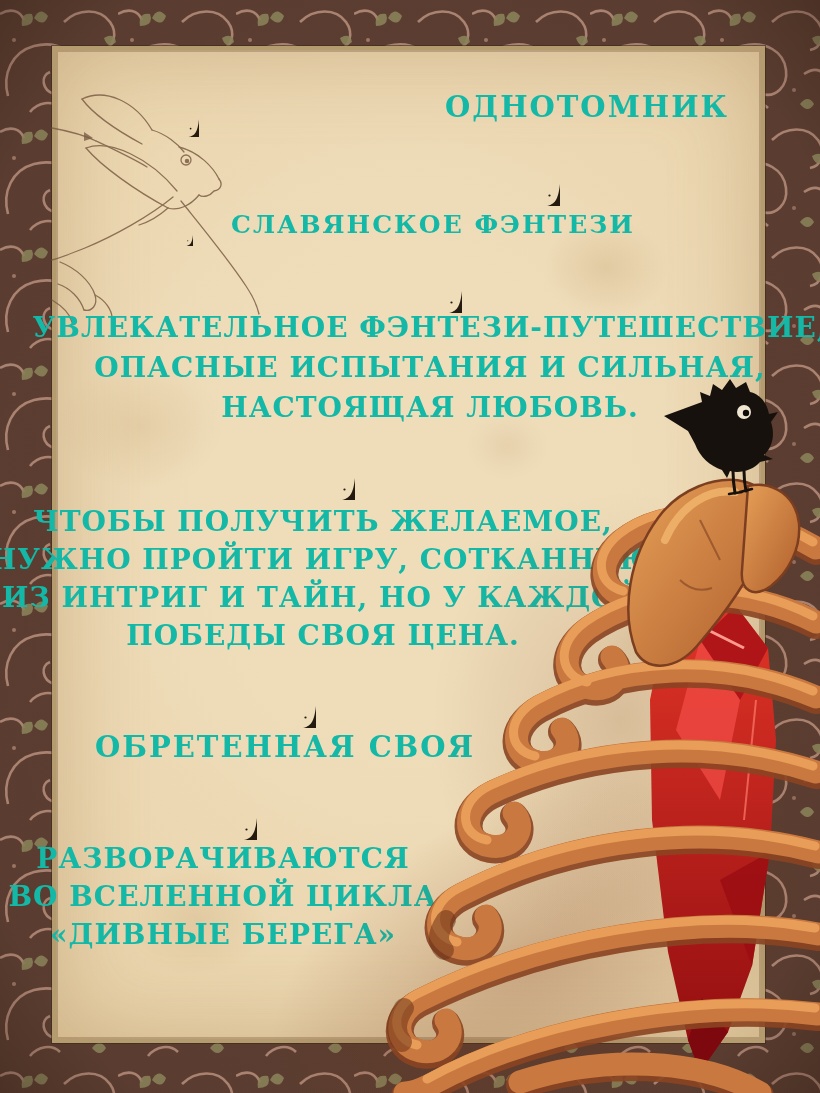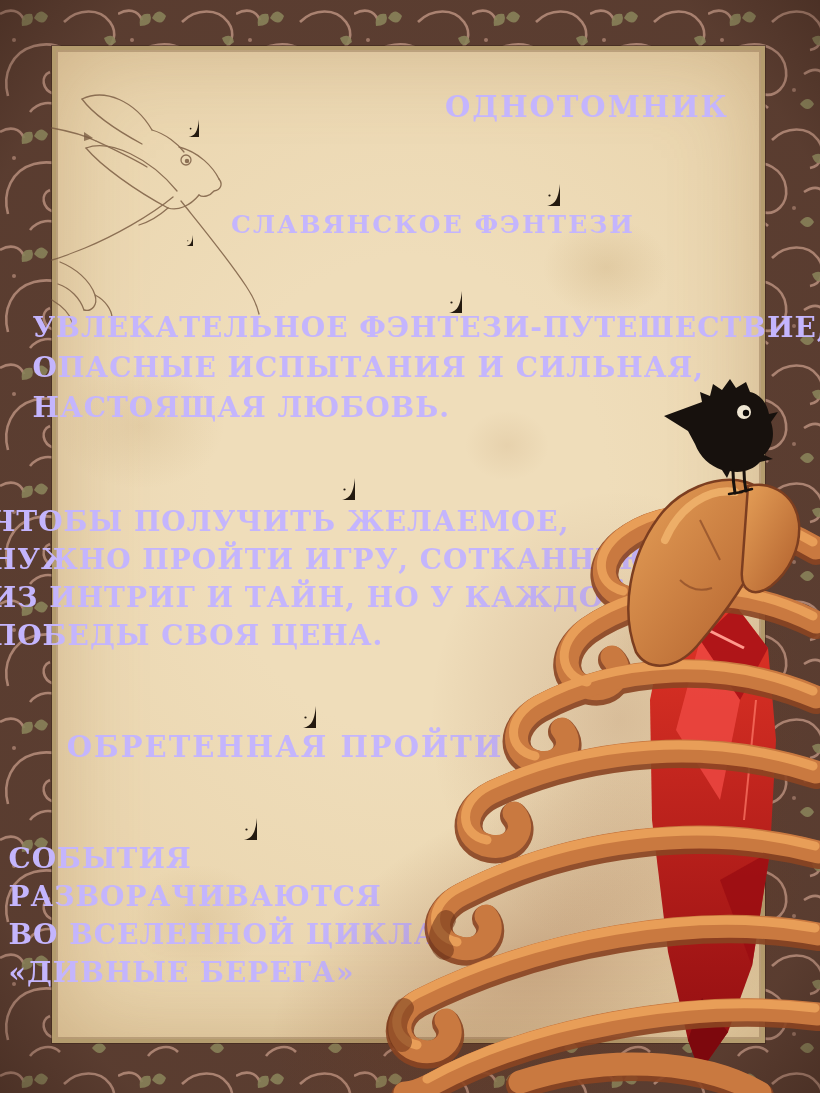--- a/index.html
+++ b/index.html
@@ -18,22 +18,22 @@
       radial-gradient(120px 90px at 12% 38%, rgba(176,138,82,.16), transparent 70%),
       radial-gradient(70px 60px at 85% 60%, rgba(170,130,80,.15), transparent 70%),
       radial-gradient(100px 80px at 20% 88%, rgba(176,138,82,.17), transparent 70%),
       radial-gradient(60px 50px at 64% 40%, rgba(170,125,75,.12), transparent 70%),
       radial-gradient(140% 120% at 50% 45%, #efddba 20%, #e7d1a8 60%, #dcc295 100%);
     box-shadow: inset 0 0 0 2px rgba(122,91,62,.35),
                 inset 0 0 90px rgba(150,105,55,.32),
                 0 0 0 1px rgba(58,36,26,.55);
   }
   .txt{
-    position:absolute;transform:translateX(-50%);z-index:2;
-    color:#c4b5fd;font-weight:700;white-space:nowrap;
+    position:absolute;transform:translateX(-50%);text-align:center;z-index:2;
+    color:#14b8a6;font-weight:700;white-space:nowrap;
     font-family:"DejaVu Serif", serif;
   }
   #t-format  {left:587px;top:88px; font-size:29px;letter-spacing:2px;line-height:38px;}
   #t-genre   {left:433px;top:206px;font-size:25px;letter-spacing:2px;line-height:38px;}
   #t-pitch   {left:430px;top:308px;font-size:28px;letter-spacing:1px;line-height:40px;}
   #t-game    {left:323px;top:503px;font-size:28px;letter-spacing:1px;line-height:38px;}
   #t-trope   {left:285px;top:728px;font-size:29px;letter-spacing:2px;line-height:38px;}
   #t-universe{left:223px;top:840px;font-size:28px;letter-spacing:1px;line-height:38px;}
   .star{position:absolute;z-index:2;color:#241a10;}
   svg{display:block;}
@@ -138,28 +138,27 @@
   <div>ЧТОБЫ ПОЛУЧИТЬ ЖЕЛАЕМОЕ,</div>
   <div>НУЖНО ПРОЙТИ ИГРУ, СОТКАННУЮ</div>
   <div>ИЗ ИНТРИГ И ТАЙН, НО У КАЖДОЙ</div>
   <div>ПОБЕДЫ СВОЯ ЦЕНА.</div>
 </div>
 
 <svg class="star" style="left:256px;top:668px" width="60" height="60" viewBox="-30 -30 60 60">
     <use href="#spark8"></use>
   </svg>
 
-<div class="txt" id="t-trope">ОБРЕТЕННАЯ ПРОЙТИ</div>
+<div class="txt" id="t-trope">ОБРЕТЕННАЯ СВОЯ</div>
 
 <svg class="star" style="left:197px;top:780px" width="60" height="60" viewBox="-30 -30 60 60">
     <use href="#spark8"></use>
   </svg>
 
 <div class="txt" id="t-universe">
-  <div>СОБЫТИЯ</div>
   <div>РАЗВОРАЧИВАЮТСЯ</div>
   <div>ВО ВСЕЛЕННОЙ ЦИКЛА</div>
   <div>«ДИВНЫЕ БЕРЕГА»</div>
 </div>
 
 <svg class="star" style="left:151px;top:89px" width="48" height="48" viewBox="-30 -30 60 60">
     <use href="#spark8"></use>
   </svg>
 <svg class="star" style="left:163px;top:216px" width="30" height="30" viewBox="-30 -30 60 60">
     <use href="#spark8"></use>

